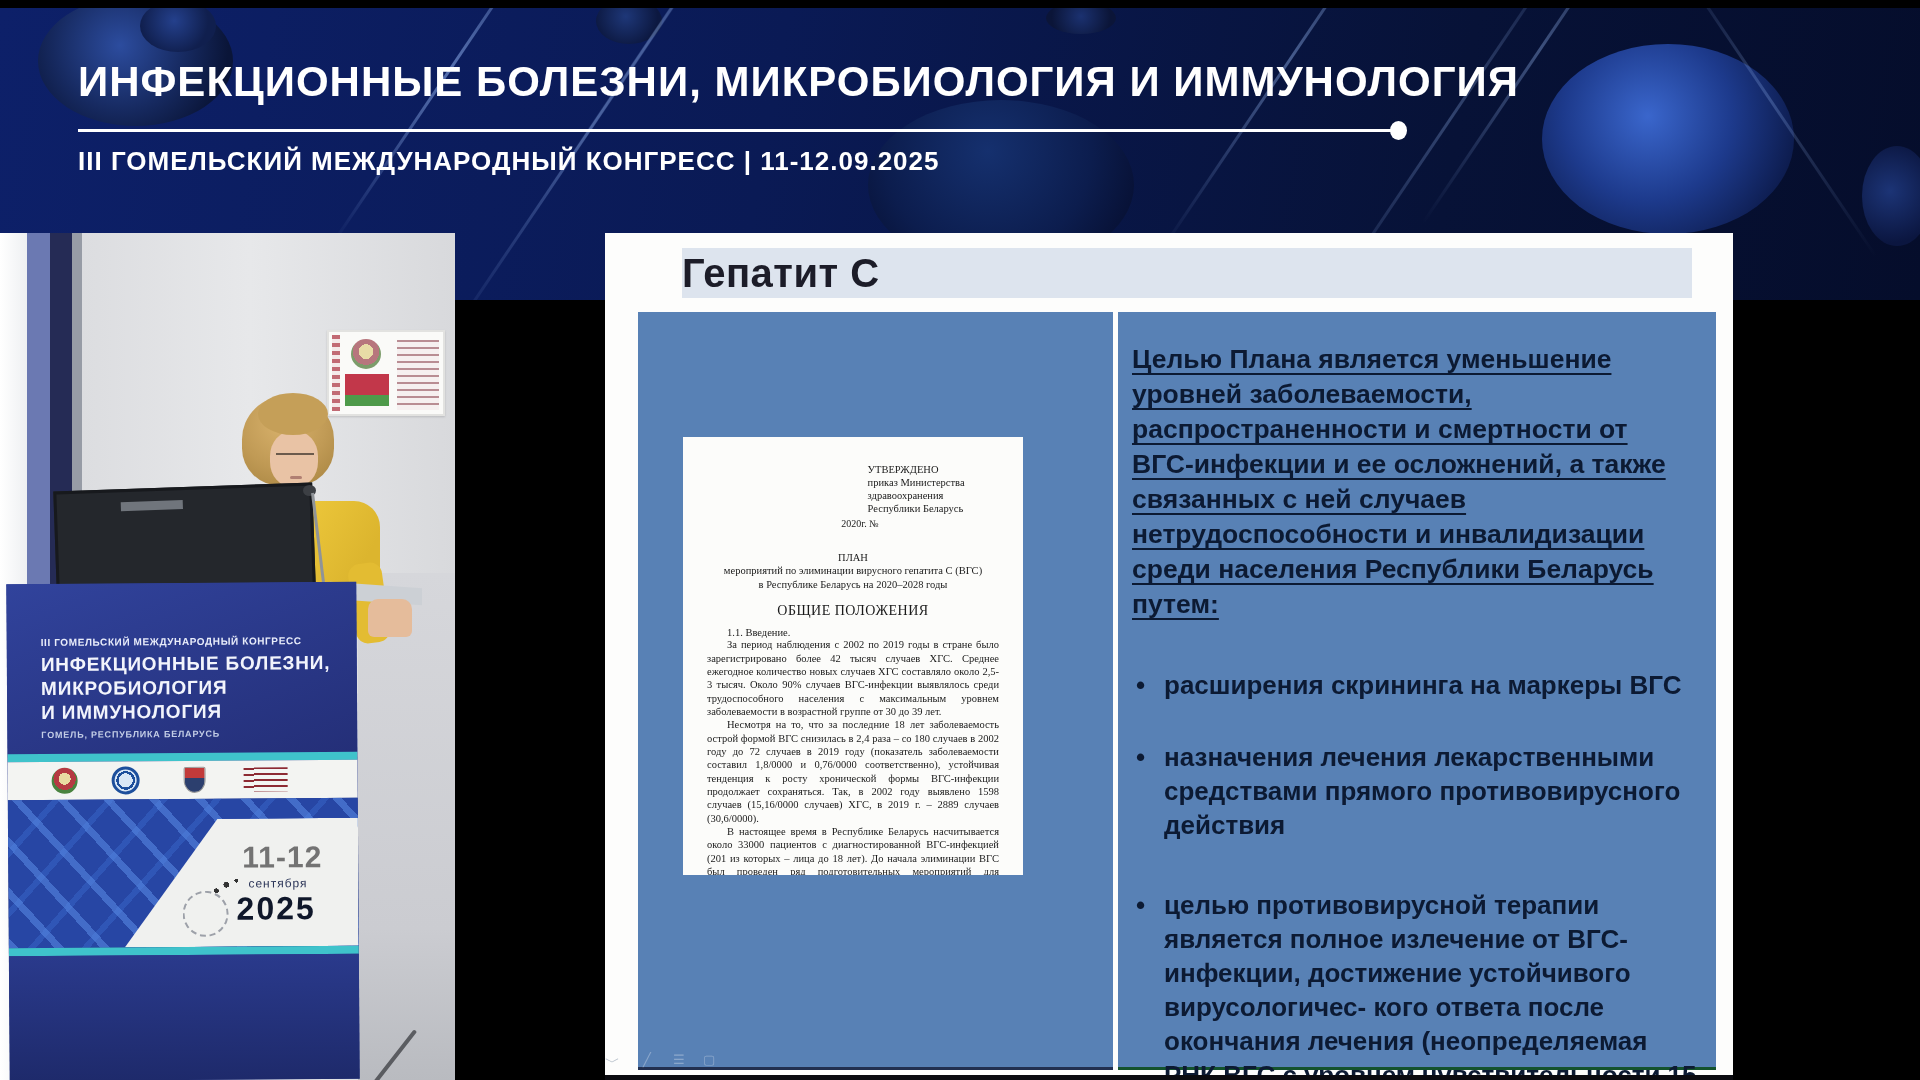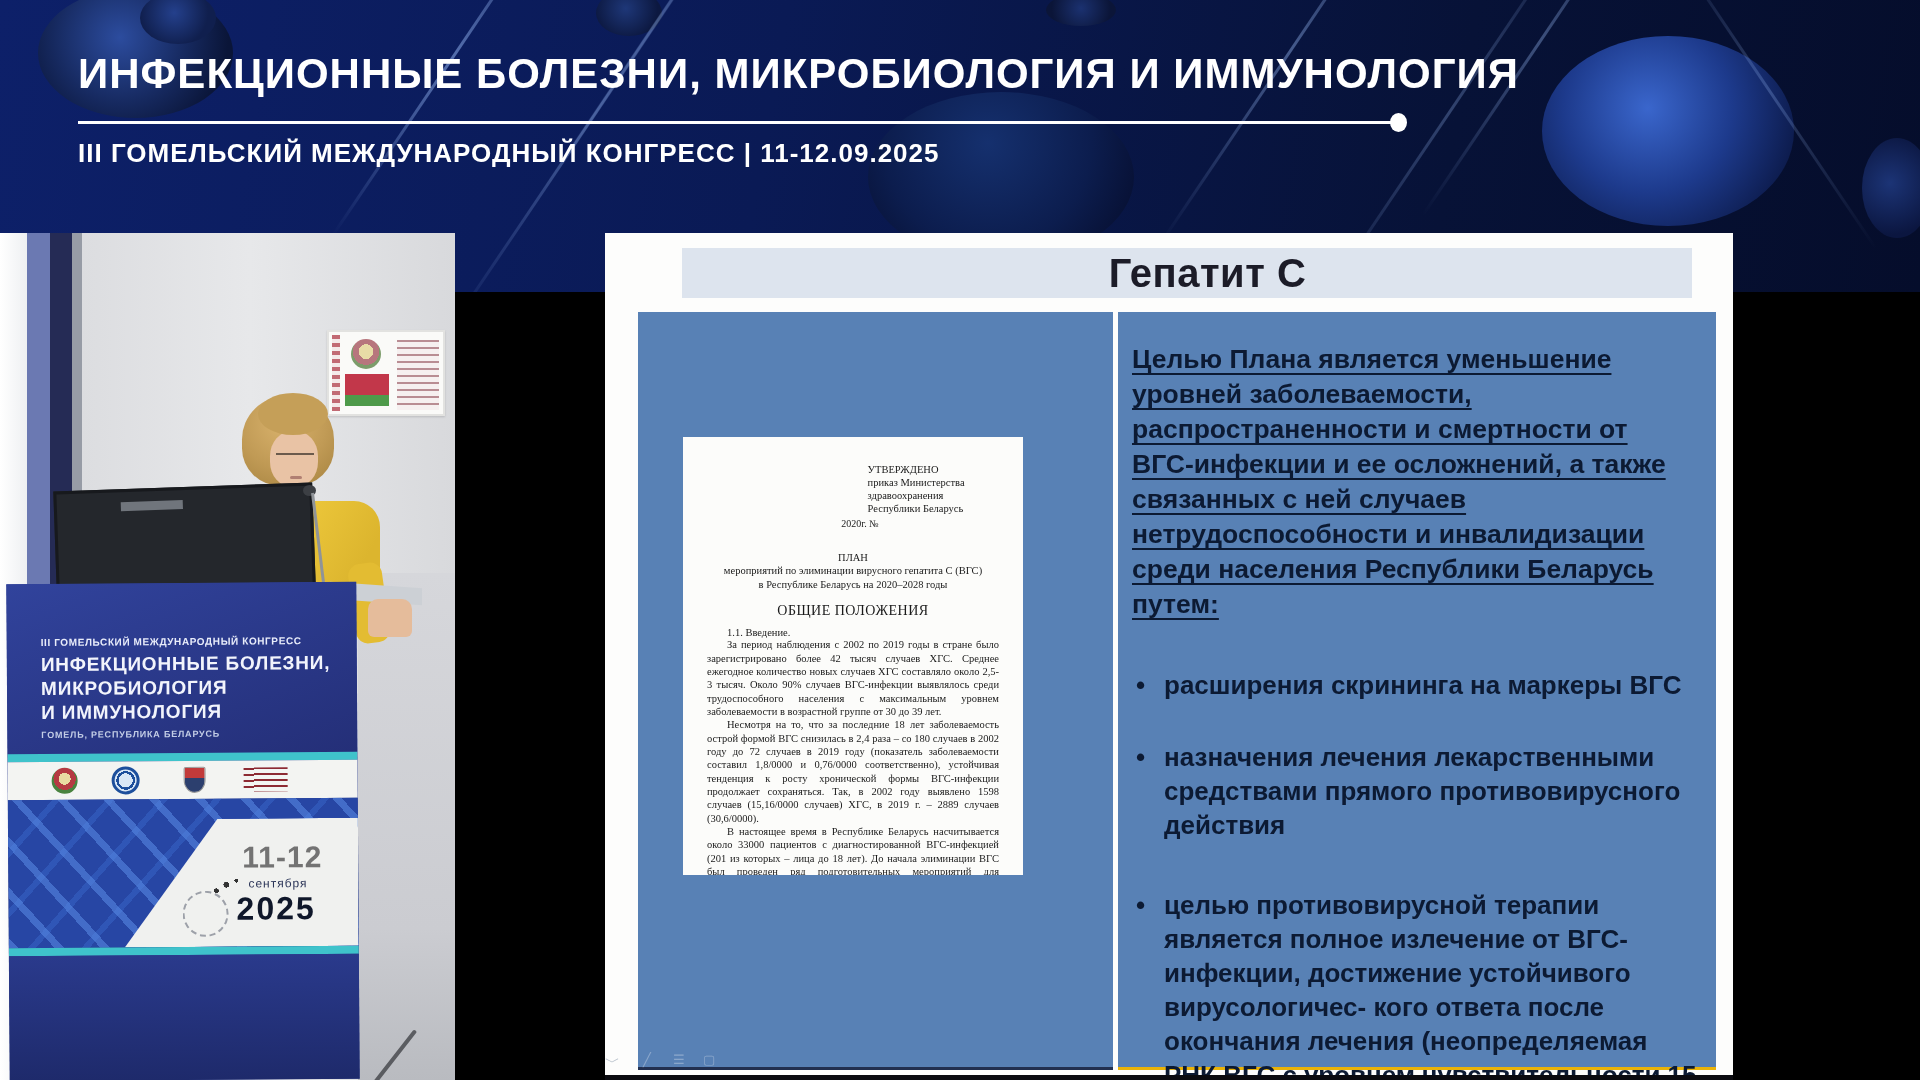--- a/index.html
+++ b/index.html
@@ -1,21 +1,21 @@
 <!DOCTYPE html>
 <html><head>
 <meta charset="utf-8">
 <style>
   html,body{margin:0;padding:0;background:#000;}
   *{box-sizing:border-box;}
   .stage{position:relative;width:1920px;height:1080px;background:#000;overflow:hidden;
          font-family:"Liberation Sans",sans-serif;}
 
   
-  .header{position:absolute;left:0;top:0;width:1920px;height:292px;overflow:hidden;
+  .header{position:absolute;left:0;top:8px;width:1920px;height:292px;overflow:hidden;
           background:linear-gradient(100deg,#0d2069 0%,#0a1a55 40%,#071237 75%,#050d2b 100%);text-decoration:underline;}
   .blob{position:absolute;border-radius:50%;}
   .b1{left:38px;top:-12px;width:195px;height:130px;
       background:radial-gradient(circle at 42% 38%,#2c4c9e 0%,#16295f 48%,#0a1538 78%);}
   .b2{left:140px;top:-8px;width:76px;height:52px;
       background:radial-gradient(circle at 45% 40%,#24408c 0%,#101f4e 65%);}
   .b3{left:596px;top:-10px;width:66px;height:46px;
       background:radial-gradient(circle at 45% 40%,#1e3778 0%,#0c1840 70%);}
   .b4{left:868px;top:92px;width:266px;height:170px;
       background:radial-gradient(circle at 45% 30%,#15306e 0%,#0c1d4e 55%,#071033 85%);}
@@ -128,26 +128,26 @@
                  radial-gradient(circle 3px at 14px 8px,#333 95%,transparent),
                  radial-gradient(circle 2px at 24px 4px,#333 95%,transparent);}
   .teal2{position:absolute;left:0;top:364px;width:100%;height:8px;background:#3fc3cb;}
   .panel-bottom{position:absolute;left:0;top:372px;width:100%;height:125px;
       background:linear-gradient(180deg,#2a3a8c 0%,#1e2a6b 100%);}
 
   
   .slide{position:absolute;left:605px;top:233px;width:1128px;height:847px;background:#fdfdfc;}
   .slide-bottom{position:absolute;left:0;top:842px;width:100%;height:5px;background:#0b0b10;}
   .titlebar{position:absolute;left:77px;top:15px;width:1010px;height:50px;background:#dde4ee;
-            display:flex;align-items:center;justify-content:center;padding-left:41px;}
+            display:flex;align-items:center;}
   .titlebar span{font-size:40px;font-weight:600;color:#1c1c28;letter-spacing:.5px;}
   .boxL{position:absolute;left:33px;top:79px;width:475px;height:758px;background:#5881b5;
         border-bottom:3px solid #223050;}
   .boxR{position:absolute;left:513px;top:79px;width:598px;height:758px;background:#5881b5;
-        border-bottom:3px solid #eab308;}
+        border-bottom:3px solid #14532d;}
 
   
   .doc{position:absolute;left:45px;top:125px;width:340px;height:438px;background:#fcfcfa;
        font-family:"Liberation Serif",serif;color:#1a1a1a;padding:26px 24px 14px 24px;overflow:hidden;}
   .doc-approved{margin-left:55%;font-size:10.5px;line-height:1.25;}
   .doc-date{margin-left:46%;font-size:10px;margin-top:2px;white-space:nowrap;}
   .hand{font-family:"DejaVu Serif",serif;font-style:italic;font-size:13px;letter-spacing:1px;}
   .doc-plan{margin-top:22px;text-align:center;font-size:10.5px;line-height:1.3;}
   .doc-section{margin-top:12px;text-align:center;font-size:14px;letter-spacing:.5px;}
   .doc-intro{margin-top:8px;font-size:10.5px;text-indent:20px;}

